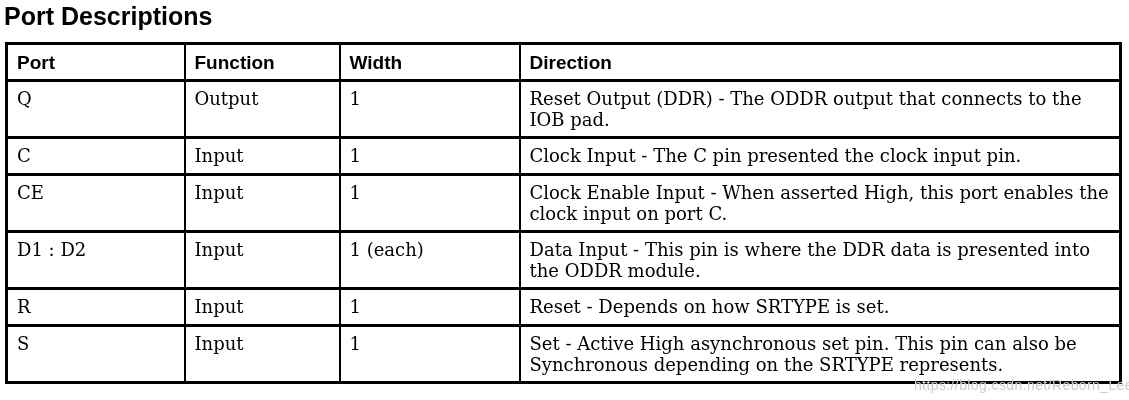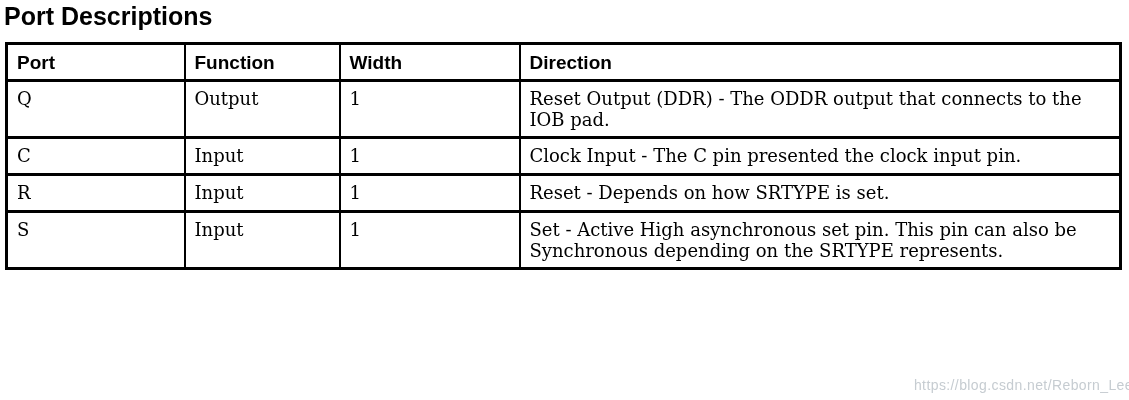--- a/index.html
+++ b/index.html
@@ -92,20 +92,32 @@
       <td>Output</td>
       <td>1</td>
       <td>Reset Output (DDR) - The ODDR output that connects to the IOB pad.</td>
     </tr>
     <tr class="row-short">
       <td>C</td>
       <td>Input</td>
       <td>1</td>
       <td>Clock Input - The C pin presented the clock input pin.</td>
     </tr>
+    <tr class="row-tall">
+      <td>CE</td>
+      <td>Input</td>
+      <td>1</td>
+      <td>Clock Enable Input - When asserted High, this port enables the clock input on port C.</td>
+    </tr>
+    <tr class="row-tall">
+      <td>D1 : D2</td>
+      <td>Input</td>
+      <td>1 (each)</td>
+      <td>Data Input - This pin is where the DDR data is presented into the ODDR module.</td>
+    </tr>
     <tr class="row-short">
       <td>R</td>
       <td>Input</td>
       <td>1</td>
       <td>Reset - Depends on how SRTYPE is set.</td>
     </tr>
     <tr class="row-tall">
       <td>S</td>
       <td>Input</td>
       <td>1</td>

